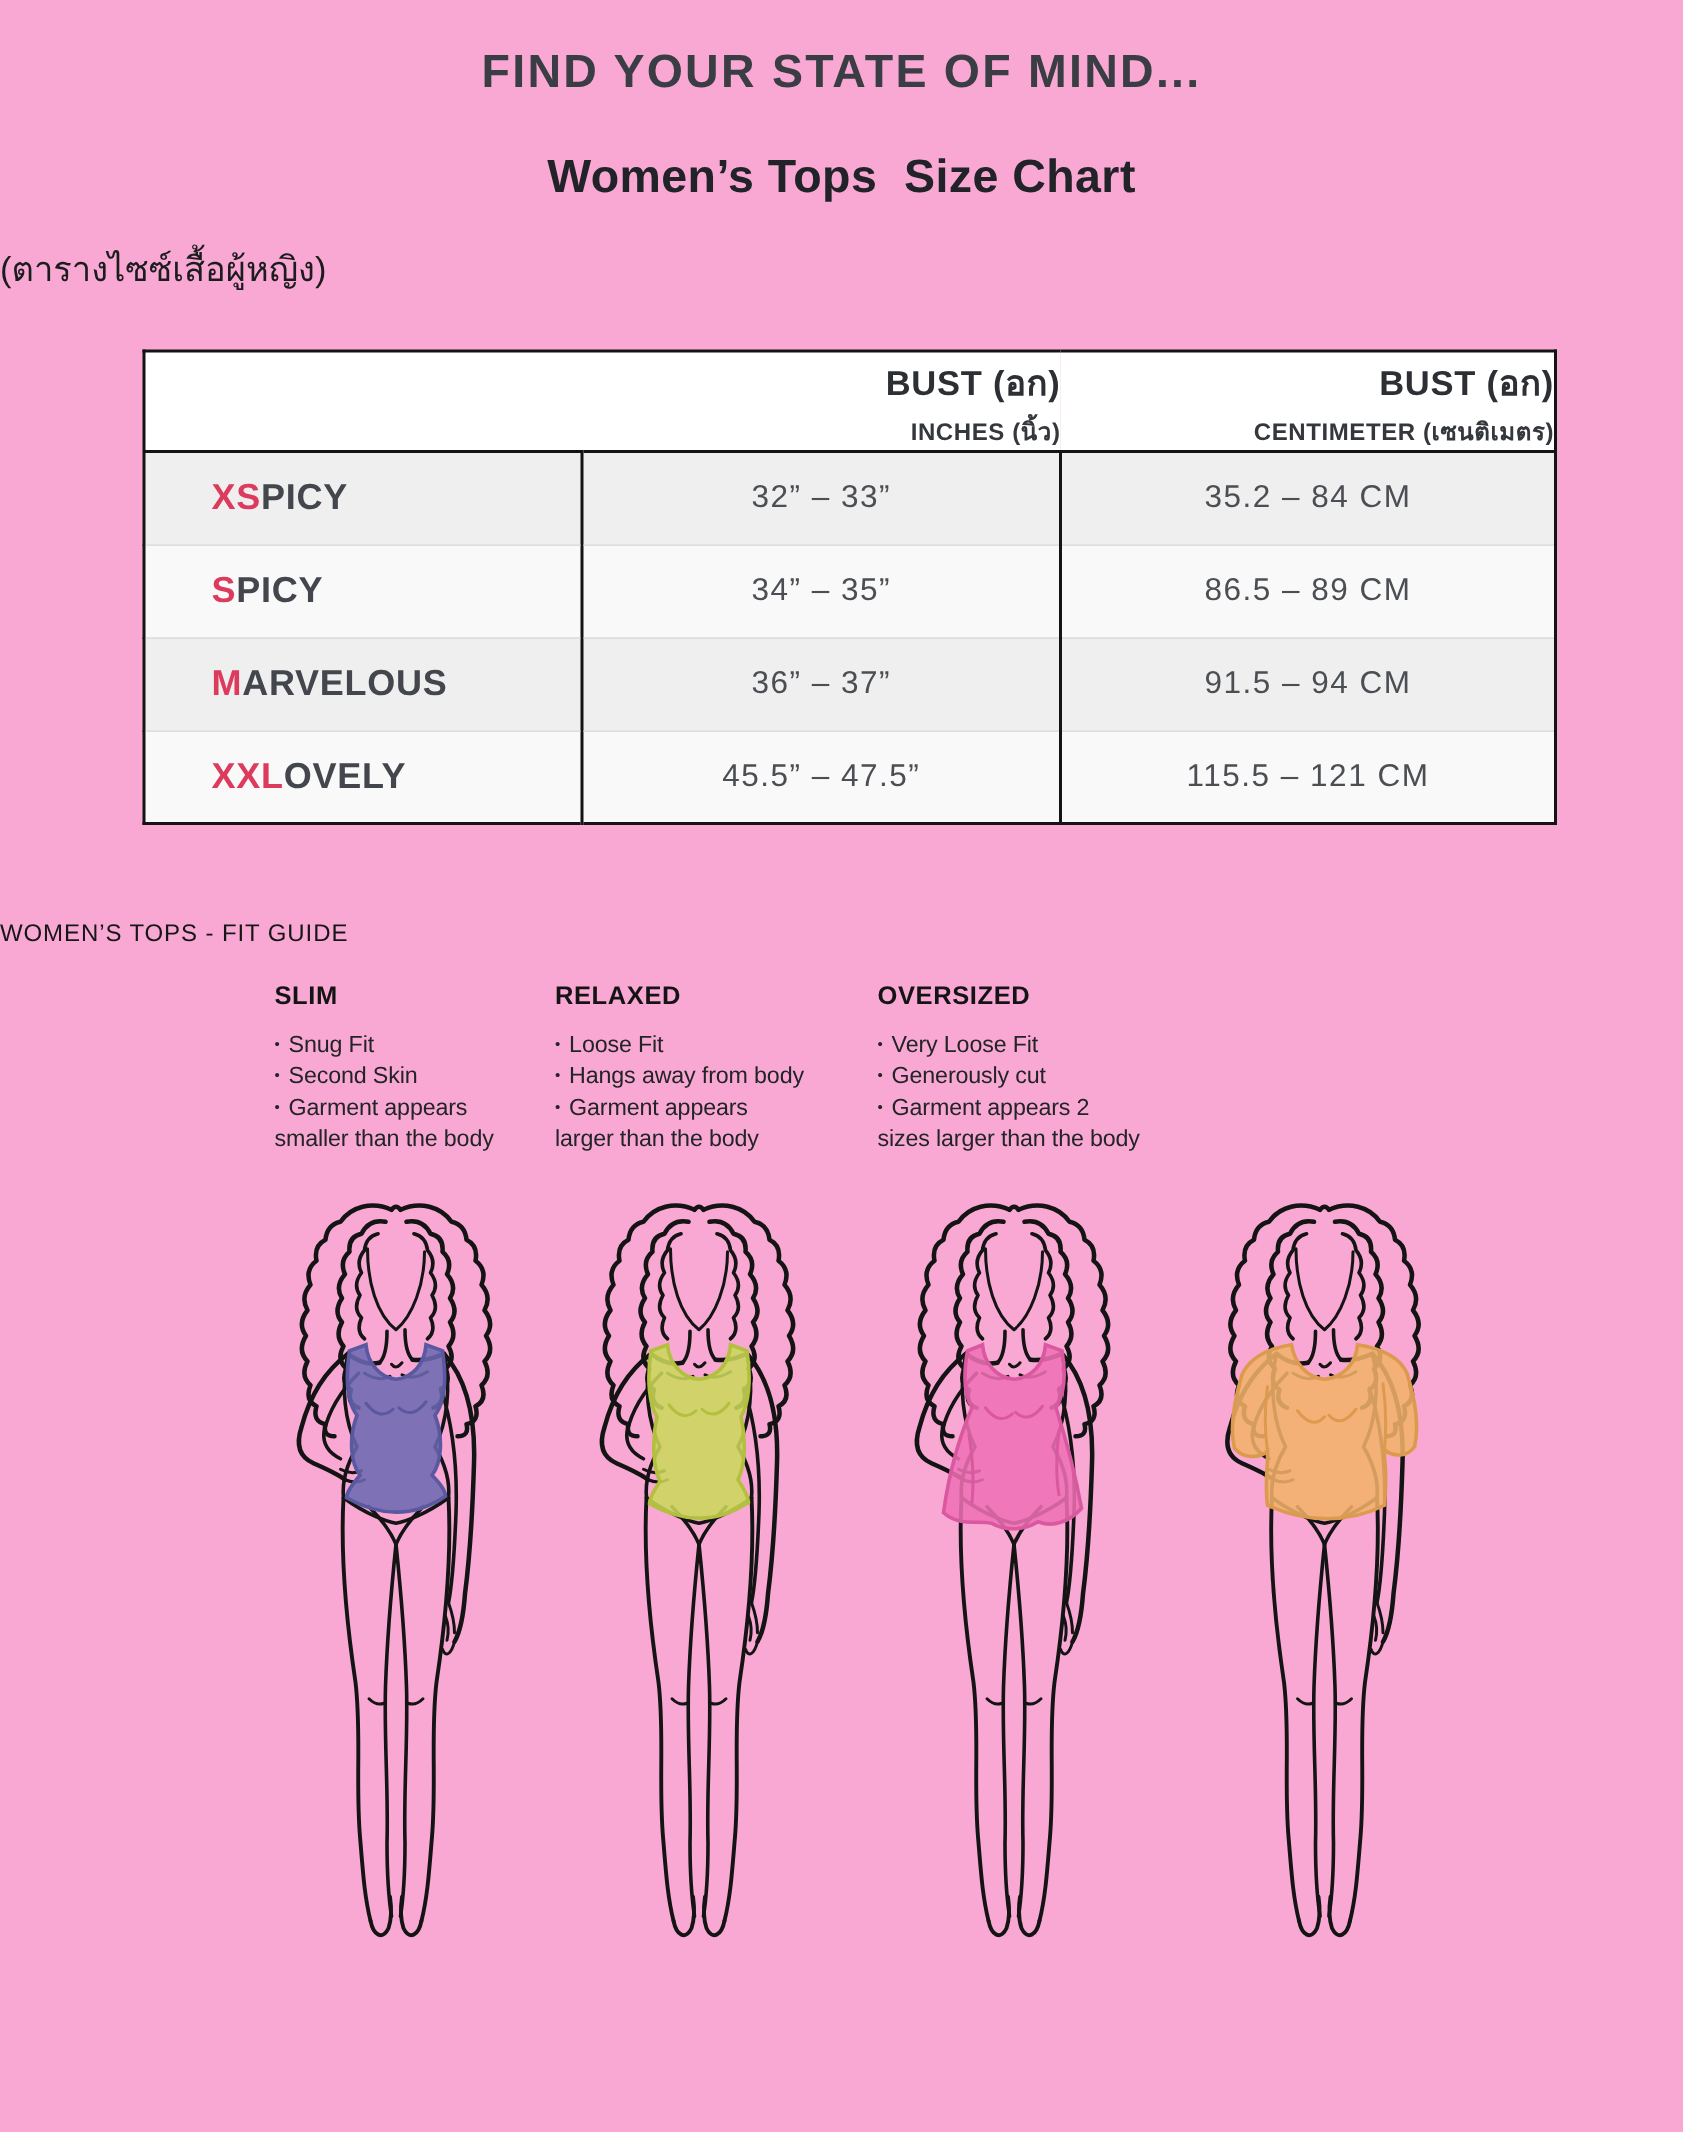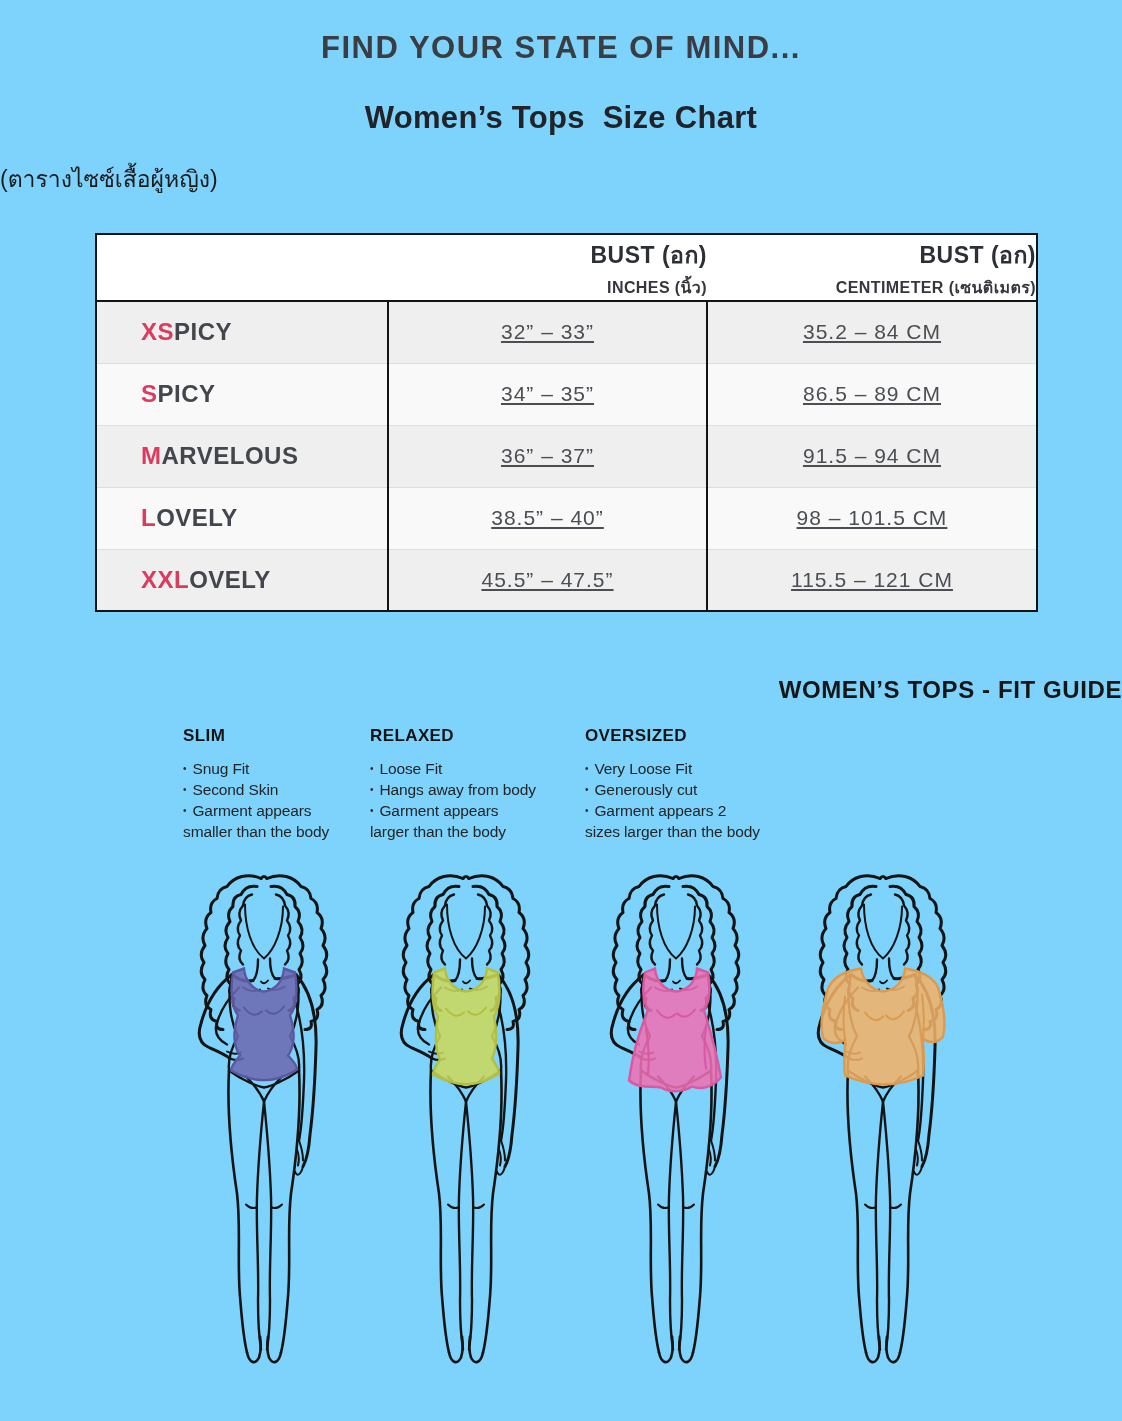--- a/index.html
+++ b/index.html
@@ -1,18 +1,18 @@
 <!DOCTYPE html>
 <html style="--accent-red: #dd3b5d; --text-dark: #43464c; --table-border: #141414; --row-alt: #efefef; --row-base: #f9f9f9;"><head>
 <meta charset="utf-8">
 <style>
   * { box-sizing: border-box; margin: 0; padding: 0; }
   html,body { background:#fff; }
   body { width:1122px; font-family:"Liberation Sans","DejaVu Sans",sans-serif; color:#222; }
-  .page { position:relative; width:1122px; height:1421px; overflow:hidden; background:#7dd3fc; }
+  .page { position:relative; width:1122px; height:1421px; overflow:hidden; background:#f9a8d4; }
 
   
   .main-title { margin:30px 0 0; text-align:center; font-size:31px; font-weight:700;
                 letter-spacing:1.5px; color:#3a3d44; }
   .sub-title  { margin:34px 0 0; text-align:center; font-size:31px; font-weight:700;
                 letter-spacing:.3px; color:#212328; white-space:pre; }
   .thai-title { margin:25px 0 0; font-size:23px; font-weight:400; color:#1b1c1e; }
 
   
   table.size-table { margin:36px 0 0 95px; width:941px; border-collapse:collapse;
@@ -26,24 +26,24 @@
   .th-main { font-size:23px; font-weight:700; color:#2c2f34; letter-spacing:.5px; }
   .th-sub  { font-size:16px; font-weight:700; color:#34373c; letter-spacing:.4px; margin-top:2px; }
   tbody tr { height:62px; }
   tbody tr:nth-child(odd)  { background:var(--row-alt,#efefef); }
   tbody tr:nth-child(even) { background:var(--row-base,#f9f9f9); }
   tbody tr + tr td { border-top:1px solid #dedede; }
   tbody td { vertical-align:middle; }
   td.size-cell { padding-left:44px; font-size:24px; font-weight:700; letter-spacing:.5px; }
   td.size-cell .red  { color:var(--accent-red,#dd3b5d); }
   td.size-cell .dark { color:var(--text-dark,#43464c); }
-  td.val { text-align:center; font-size:21px; color:#4b4e53; letter-spacing:1px; border-left:2px solid var(--table-border,#141414);text-decoration:underline; }
-
-  
-  .fit-title { margin:64px 0 0; text-align:right; font-size:24px; font-weight:700;
+  td.val { text-align:center; font-size:21px; color:#4b4e53; letter-spacing:1px; border-left:2px solid var(--table-border,#141414); }
+
+  
+  .fit-title { margin:64px 0 0; text-align:left; font-size:16px; font-weight:400;
                letter-spacing:.6px; color:#161616; }
   .fit-cols { display:flex; margin:22px 0 16px 183px; }
   .fit-col  { flex:0 0 auto; }
   .fit-col:nth-child(1){ width:187px; }
   .fit-col:nth-child(2){ width:215px; }
   .fit-col:nth-child(3){ width:183px; }
   .fit-col:nth-child(4){ width:200px; }
   .fit-name { font-size:17px; font-weight:700; color:#141414; letter-spacing:.4px; margin-bottom:12px; }
   .fit-line { font-size:15.5px; color:#222426; line-height:21px; letter-spacing:-.1px; }
   .fit-line.b::before { content:"•"; font-size:10px; vertical-align:2px; margin-right:6px; }
@@ -144,25 +144,20 @@
     <td class="val inches">34” – 35”</td>
     <td class="val cm">86.5 – 89 CM</td>
   </tr>
 
   <tr>
     <td class="size-cell"><span class="red">M</span><span class="dark">ARVELOUS</span></td>
     <td class="val inches">36” – 37”</td>
     <td class="val cm">91.5 – 94 CM</td>
   </tr>
 
-  <tr>
-    <td class="size-cell"><span class="red">L</span><span class="dark">OVELY</span></td>
-    <td class="val inches">38.5” – 40”</td>
-    <td class="val cm">98 – 101.5 CM</td>
-  </tr>
 
 
   <tr>
     <td class="size-cell"><span class="red">XXL</span><span class="dark">OVELY</span></td>
     <td class="val inches">45.5” – 47.5”</td>
     <td class="val cm">115.5 – 121 CM</td>
   </tr>
 </tbody>
   </table>
 

